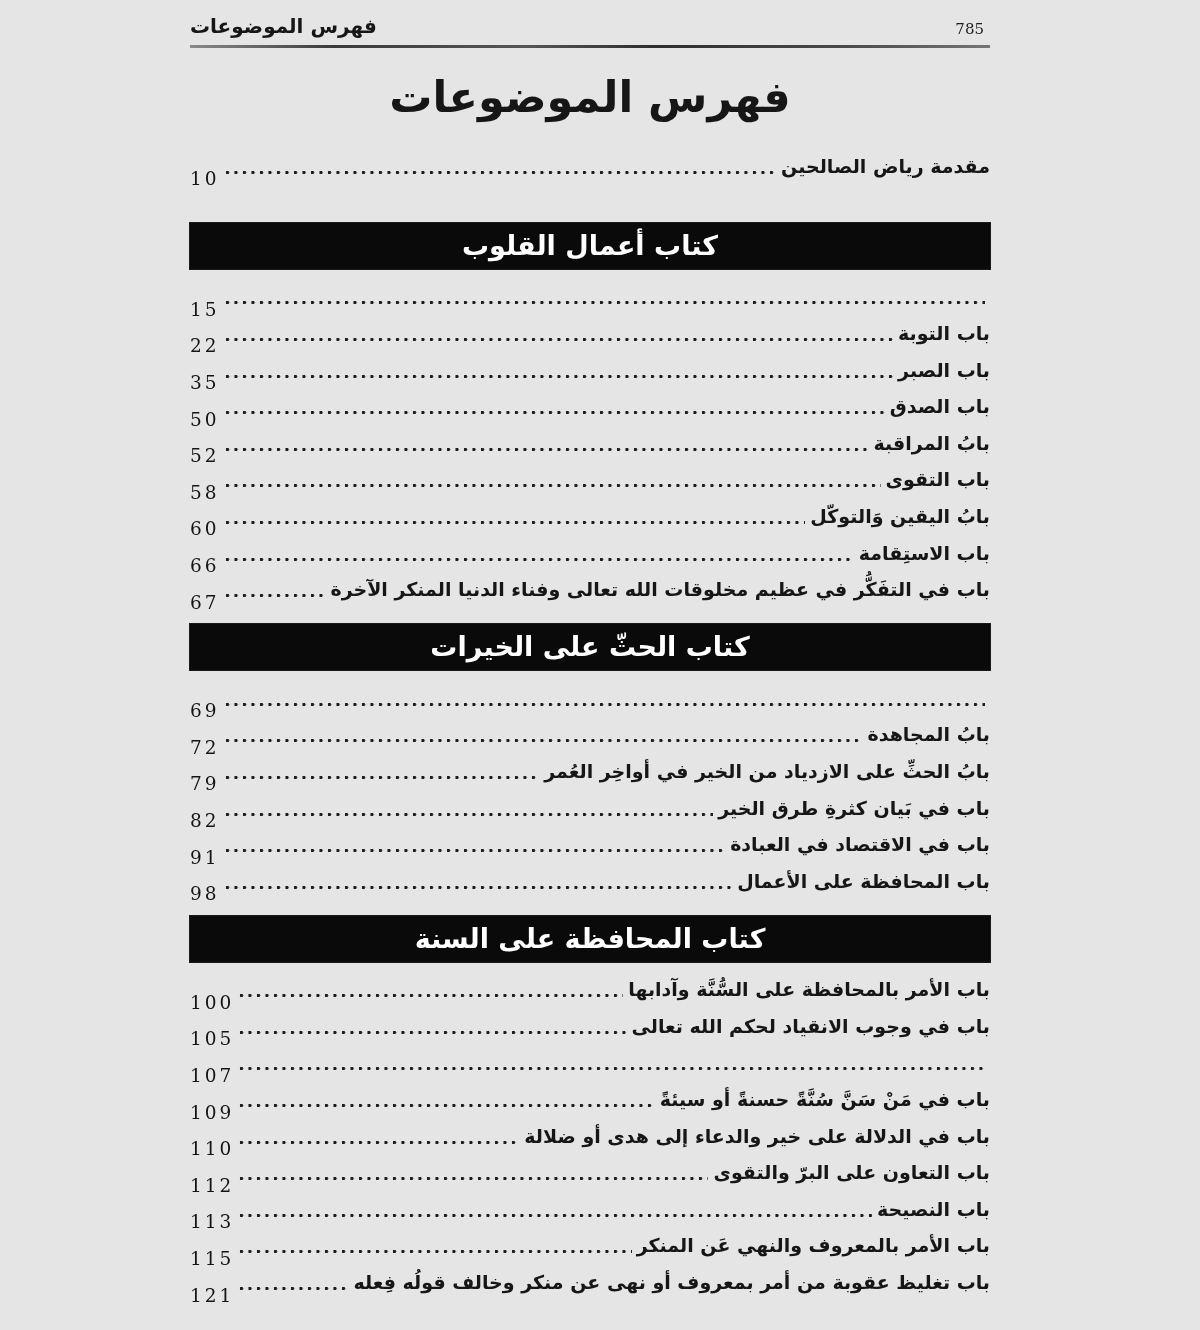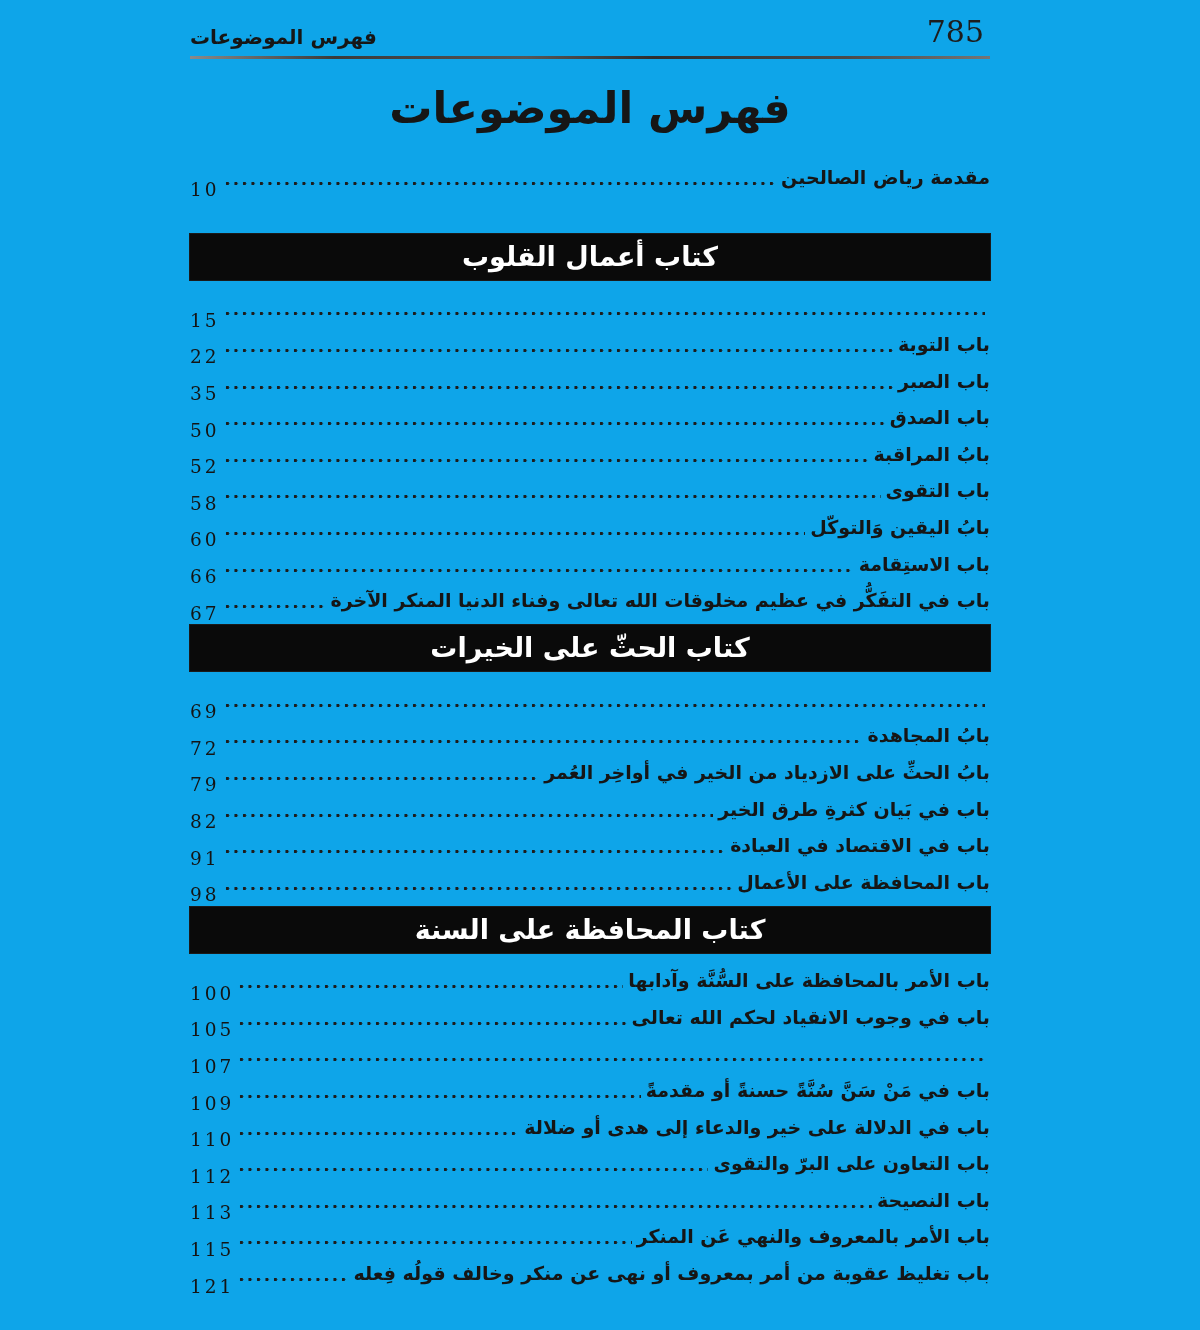--- a/index.html
+++ b/index.html
@@ -6,41 +6,41 @@
   body {
     width: 1200px; height: 1330px;
     background: #ffffff;
     font-family: "DejaVu Sans", sans-serif;
     color: #161616;
     overflow: hidden;
   }
   .page {
     position: relative;
     width: 1200px; height: 1330px;
-    background: #0ea5e9;
+    background: #e5e5e5;
   }
   .content {
     width: 800px;
     margin-left: 190px;
   }
   
   .runhead {
     display: flex;
     justify-content: space-between;
     align-items: flex-end;
     padding-top: 14px;
   }
   .runhead-title {
     font-size: 20px;
     font-weight: bold;
     direction: rtl;
   }
   .pageno {
     font-family: "DejaVu Serif", serif;
-    font-size: 30px;
+    font-size: 15px;
     color: #1d1d1d;
     padding-right: 6px;
   }
   .rule {
     height: 3px;
     margin-top: 7px;
     background: linear-gradient(90deg, #8a8a8a, #3a3a3a 18%, #565656 42%, #2e2e2e 58%, #4a4a4a 82%, #757575);
   }
   
   .doc-title {
@@ -80,20 +80,21 @@
     font-family: "DejaVu Serif", serif;
     font-size: 18.5px;
     letter-spacing: 3px;
     white-space: nowrap;
     direction: ltr;
     color: #141414;
     margin-top: 29px;
   }
   
   .banner {
+    margin-top: 10px;
     height: 46px;
     line-height: 46px;
     background: #0a0a0a;
     color: #ffffff;
     text-align: center;
     direction: rtl;
     font-size: 27px;
     font-weight: bold;
     box-shadow: 0 0 0 1px #1a1a1a;
   }
@@ -239,21 +240,21 @@
     <span class="leader"></span>
     <span class="num">105</span>
   </div>
 
   <div class="row">
     <span class="leader"></span>
     <span class="num">107</span>
   </div>
 
   <div class="row">
-    <span class="label">باب في مَنْ سَنَّ سُنَّةً حسنةً أو مقدمةً</span>
+    <span class="label">باب في مَنْ سَنَّ سُنَّةً حسنةً أو سيئةً</span>
     <span class="leader"></span>
     <span class="num">109</span>
   </div>
 
   <div class="row">
     <span class="label">باب في الدلالة على خير والدعاء إلى هدى أو ضلالة</span>
     <span class="leader"></span>
     <span class="num">110</span>
   </div>
 

